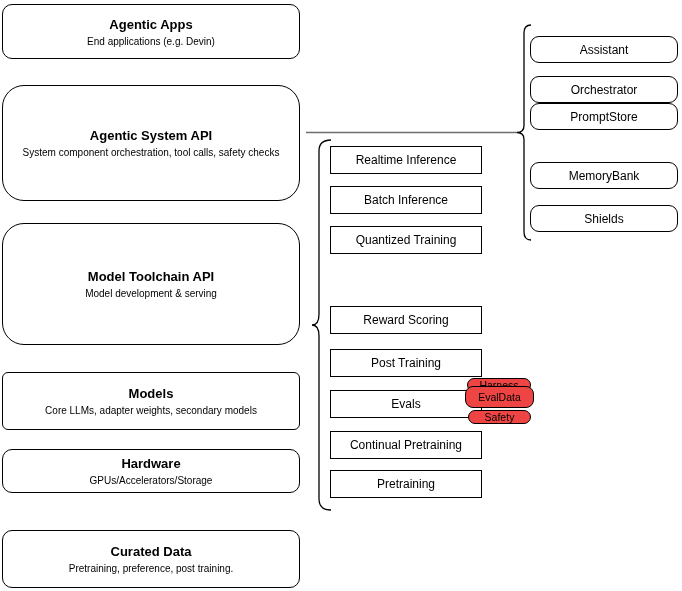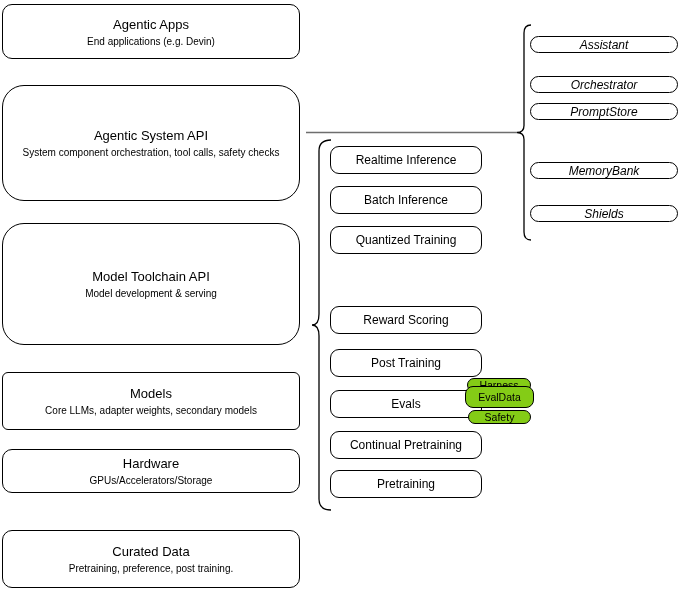--- a/index.html
+++ b/index.html
@@ -29,50 +29,50 @@
   }
   .lbox {
     left: 2px;
     width: 298px;
     z-index: 2;
   }
   .ltitle {
     font-size: 13px;
     line-height: 17px;
     white-space: nowrap;
+    font-weight: bold;
   }
   .lsub {
     font-size: 10px;
     line-height: 13px;
     margin-top: 2px;
     white-space: nowrap;
     text-align: center;
   }
   .mbox {
     left: 330px;
     width: 152px;
     height: 28px;
-    border-radius: 9px;
+    border-radius: 0;
     font-size: 12px;
     white-space: nowrap;
     z-index: 2;
   }
   .rbox {
     left: 530px;
     width: 148px;
-    height: 17px;
+    height: 27px;
     border-radius: 9px;
     font-size: 12px;
     white-space: nowrap;
     z-index: 2;
-    font-style: italic;
   }
   .pill {
     position: absolute;
-    background: #84cc16;
+    background: #ef4444;
     border: 1px solid #000000;
     border-radius: 8px;
     box-sizing: border-box;
     display: flex;
     align-items: center;
     justify-content: center;
     font-size: 10.5px;
     white-space: nowrap;
     z-index: 4;
     color: #000000;

